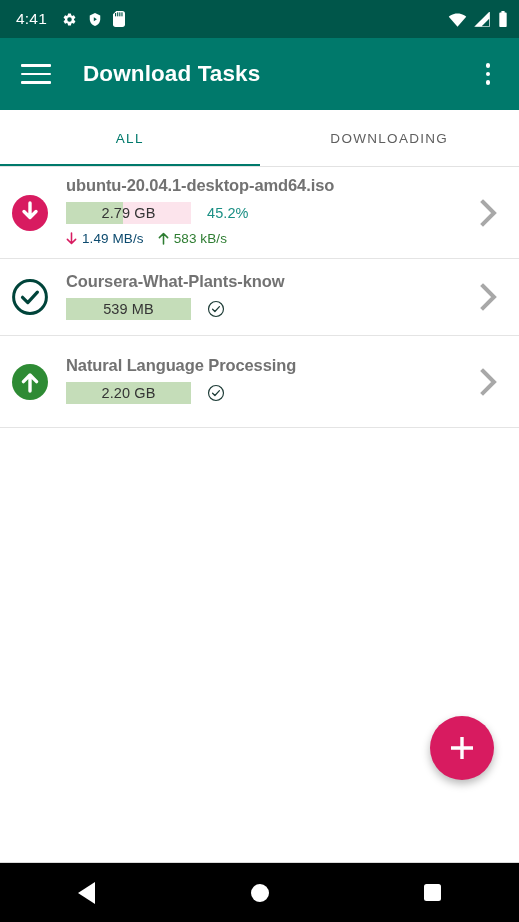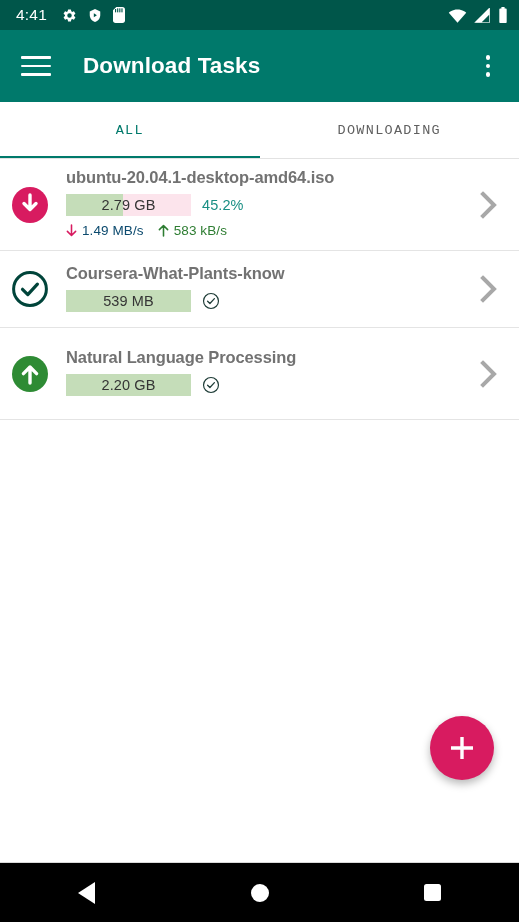--- a/index.html
+++ b/index.html
@@ -15,21 +15,21 @@
     position: relative;
     width: 519px;
     height: 922px;
     background: #ffffff;
     display: flex;
     flex-direction: column;
   }
 
   
   .statusbar {
-    height: 30px;
+    height: 38px;
     background: #00564a;
     color: #ffffff;
     display: flex;
     align-items: center;
     padding: 0 11px 0 16px;
     flex: 0 0 auto;
   }
   .status-clock {
     font-size: 15.5px;
     letter-spacing: 0.2px;
@@ -104,21 +104,20 @@
   }
 
   
   .tabbar {
     height: 57px;
     background: #ffffff;
     display: flex;
     flex: 0 0 auto;
     border-bottom: 1px solid #e2e2e2;
     position: relative;
-    font-family: Liberation Mono, monospace;
   }
   .tab {
     flex: 1 1 0;
     display: flex;
     align-items: center;
     justify-content: center;
     font-size: 13.5px;
     letter-spacing: 1.3px;
     color: #5f5f5f;
     font-weight: 400;
@@ -172,21 +171,21 @@
     white-space: nowrap;
     overflow: hidden;
     text-overflow: ellipsis;
     letter-spacing: -0.1px;
     line-height: 20px;
   }
   .row-progress-line {
     display: flex;
     align-items: center;
     margin-top: 7px;
-    gap: 11px;
+    gap: 16px;
   }
   .progressbar {
     position: relative;
     width: 125px;
     height: 22px;
     background: #fce4ec;
     overflow: hidden;
     flex: 0 0 125px;
   }
   .progressbar .fill {

